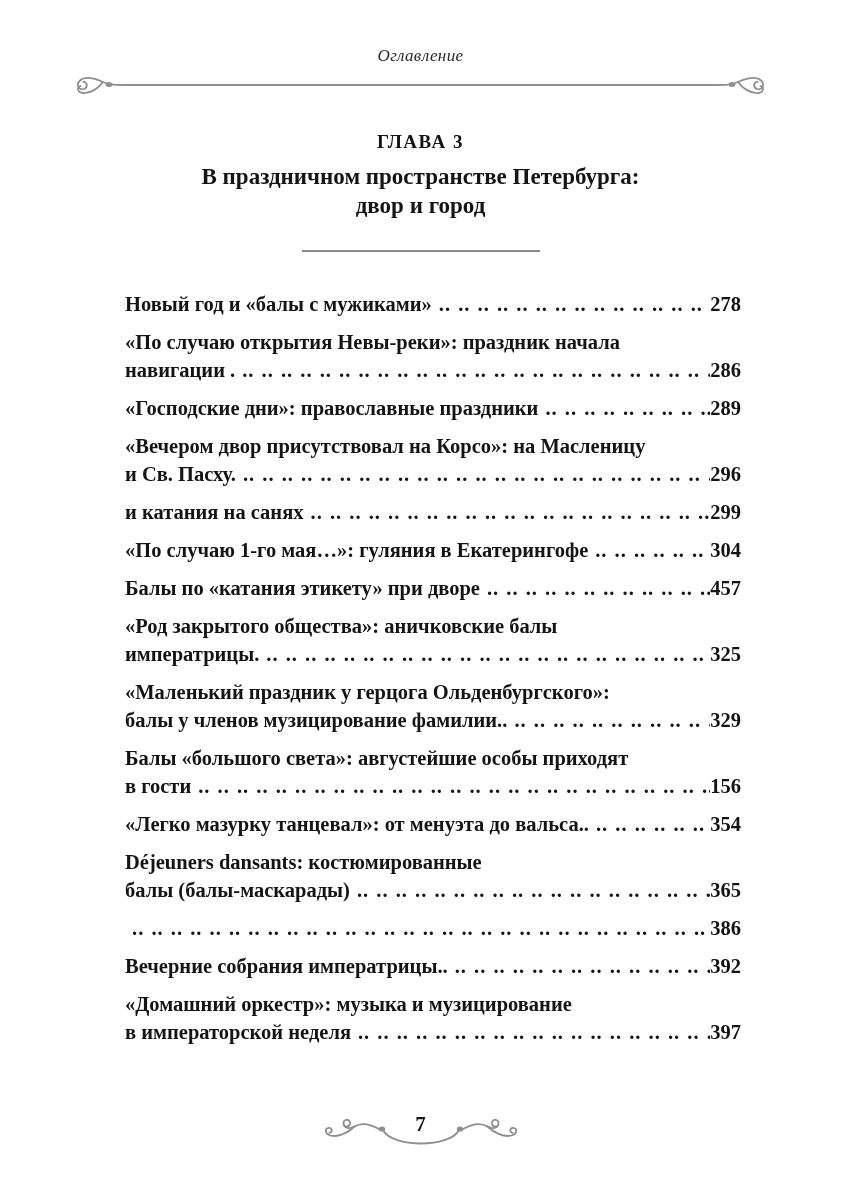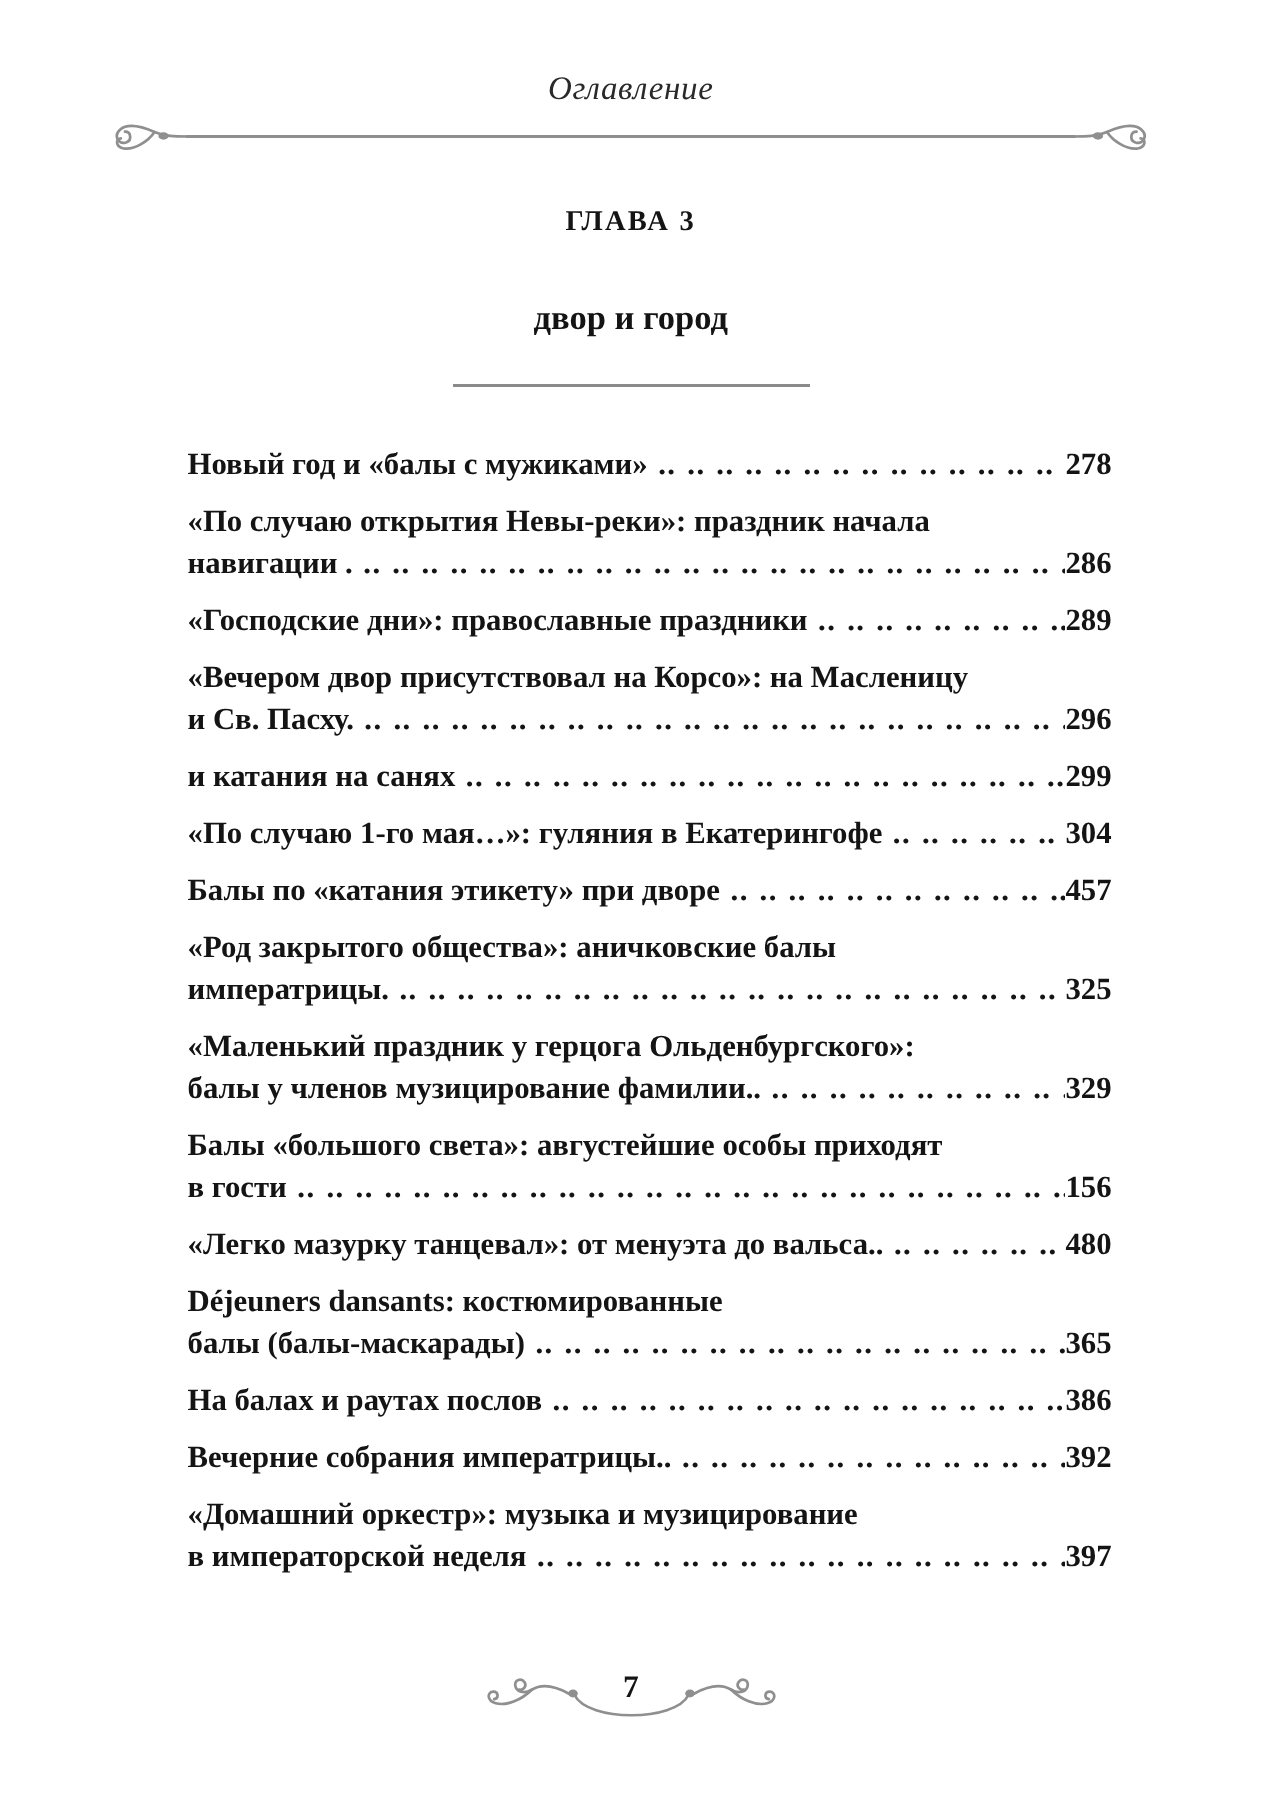--- a/index.html
+++ b/index.html
@@ -16,21 +16,21 @@
     position:relative;
     overflow:hidden;
   }
   .page{width:841px;height:1200px;position:relative;background:#ffffff;}
 
   
   .running-head{
     padding-top:46px;
     text-align:center;
     font-style:italic;
-    font-size:22px;
+    font-size:17px;
     letter-spacing:.4px;
     color:#2a2a2a;
   }
   .head-rule{
     margin:4px 72px 0 72px;
     height:30px;
     display:flex;
     align-items:center;
   }
   .head-rule .rule-line{
@@ -117,21 +117,21 @@
           <path d="M31 12 C 27 18 18 24 10.5 23 C 5 22 4.8 16.5 8.6 16.2"></path>
           <ellipse cx="37" cy="14.6" rx="3.4" ry="2.5" fill="#8f8f8f" stroke="none"></ellipse>
         </g>
       </svg>
     </div>
   </header>
 
   <section class="chapter-heading">
     <h1 class="chapter-kicker">ГЛАВА 3</h1>
     <h2 class="chapter-title">
-      <br>
+      <span>В праздничном пространстве Петербурга:</span><br>
       <span>двор и город</span>
     </h2>
   </section>
 
   <div class="title-divider"></div>
 
   <nav class="toc" id="toc">
       <div class="toc-entry">
         <div class="toc-line">
           <span class="toc-text">Новый год и «балы с мужиками»</span>
@@ -214,36 +214,35 @@
         <div class="toc-line">
           <span class="toc-text">в гости</span>
           <span class="dots">.. .. .. .. .. .. .. .. .. .. .. .. .. .. .. .. .. .. .. .. .. .. .. .. .. .. .. .. .. .. .. .. .. .. .. .. .. .. .. .. .. .. .. .. .. .. .. .. .. .. .. .. .. .. .. .. .. .. .. ..</span>
           <span class="toc-page">156</span>
         </div>
       </div>
       <div class="toc-entry">
         <div class="toc-line">
           <span class="toc-text">«Легко мазурку танцевал»: от менуэта до вальса..</span>
           <span class="dots">.. .. .. .. .. .. .. .. .. .. .. .. .. .. .. .. .. .. .. .. .. .. .. .. .. .. .. .. .. .. .. .. .. .. .. .. .. .. .. .. .. .. .. .. .. .. .. .. .. .. .. .. .. .. .. .. .. .. .. ..</span>
-          <span class="toc-page">480</span>
+          <span class="toc-page">354</span>
         </div>
       </div>
       <div class="toc-entry">
         <div class="toc-line">
           <span class="toc-text">Déjeuners dansants: костюмированные</span>
         </div>
         <div class="toc-line">
           <span class="toc-text">балы (балы-маскарады)</span>
           <span class="dots">.. .. .. .. .. .. .. .. .. .. .. .. .. .. .. .. .. .. .. .. .. .. .. .. .. .. .. .. .. .. .. .. .. .. .. .. .. .. .. .. .. .. .. .. .. .. .. .. .. .. .. .. .. .. .. .. .. .. .. ..</span>
           <span class="toc-page">365</span>
         </div>
       </div>
       <div class="toc-entry">
         <div class="toc-line">
-          <span class="toc-text">На балах и раутах послов</span>
           <span class="dots">.. .. .. .. .. .. .. .. .. .. .. .. .. .. .. .. .. .. .. .. .. .. .. .. .. .. .. .. .. .. .. .. .. .. .. .. .. .. .. .. .. .. .. .. .. .. .. .. .. .. .. .. .. .. .. .. .. .. .. ..</span>
           <span class="toc-page">386</span>
         </div>
       </div>
       <div class="toc-entry">
         <div class="toc-line">
           <span class="toc-text">Вечерние собрания императрицы..</span>
           <span class="dots">.. .. .. .. .. .. .. .. .. .. .. .. .. .. .. .. .. .. .. .. .. .. .. .. .. .. .. .. .. .. .. .. .. .. .. .. .. .. .. .. .. .. .. .. .. .. .. .. .. .. .. .. .. .. .. .. .. .. .. ..</span>
           <span class="toc-page">392</span>
         </div>

